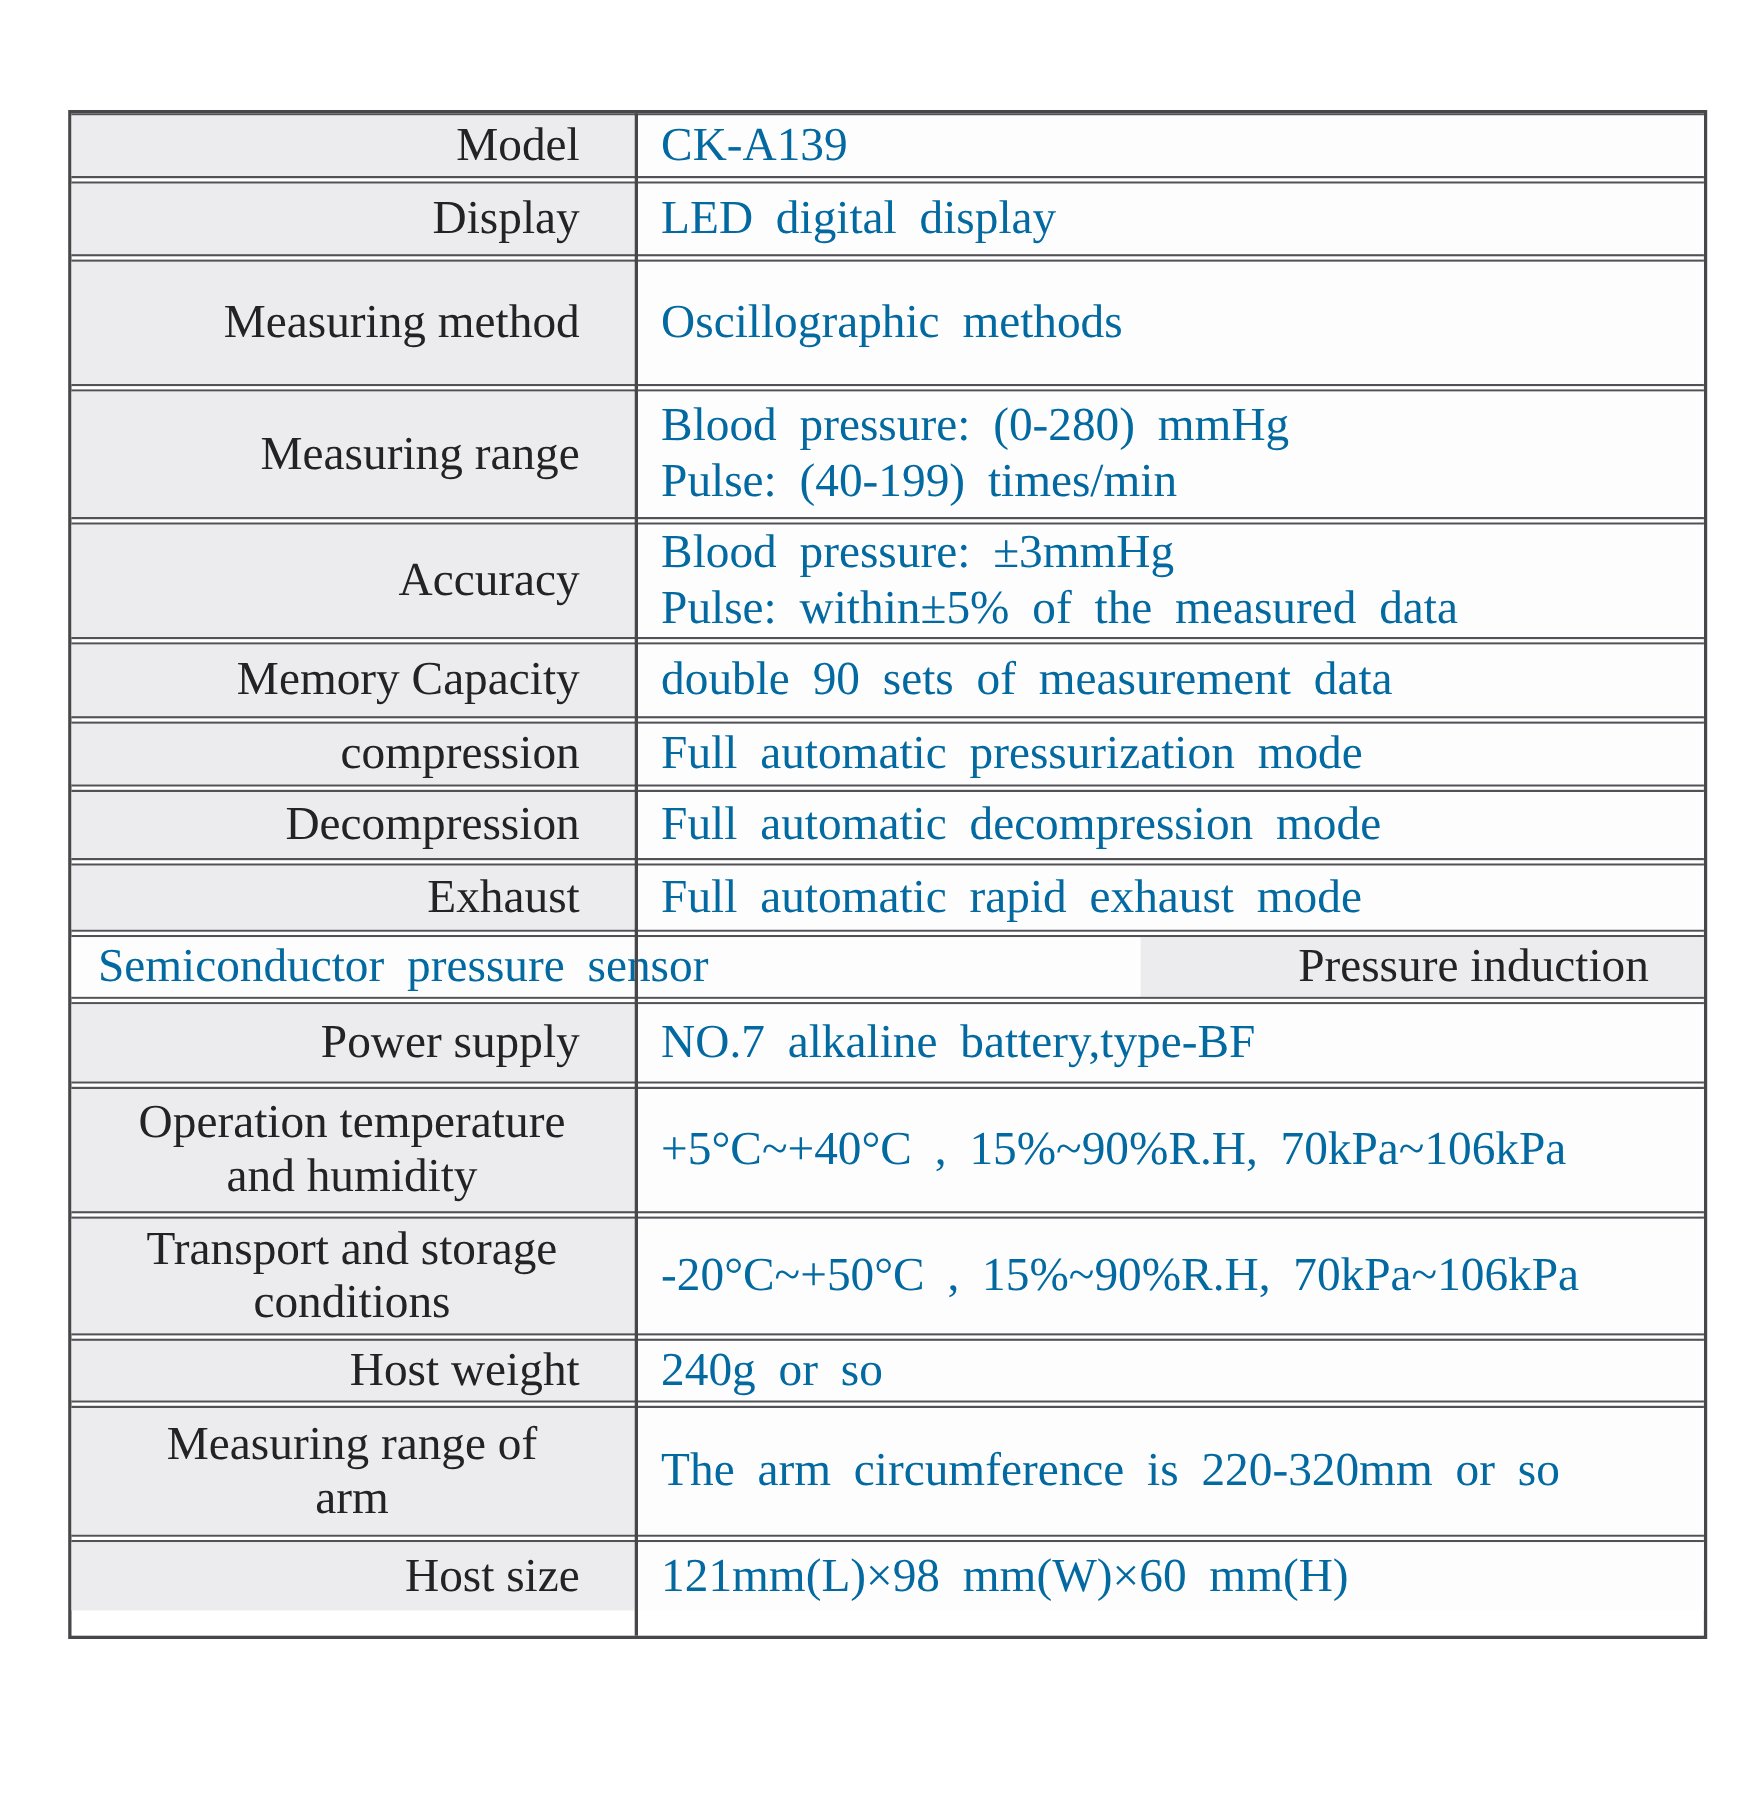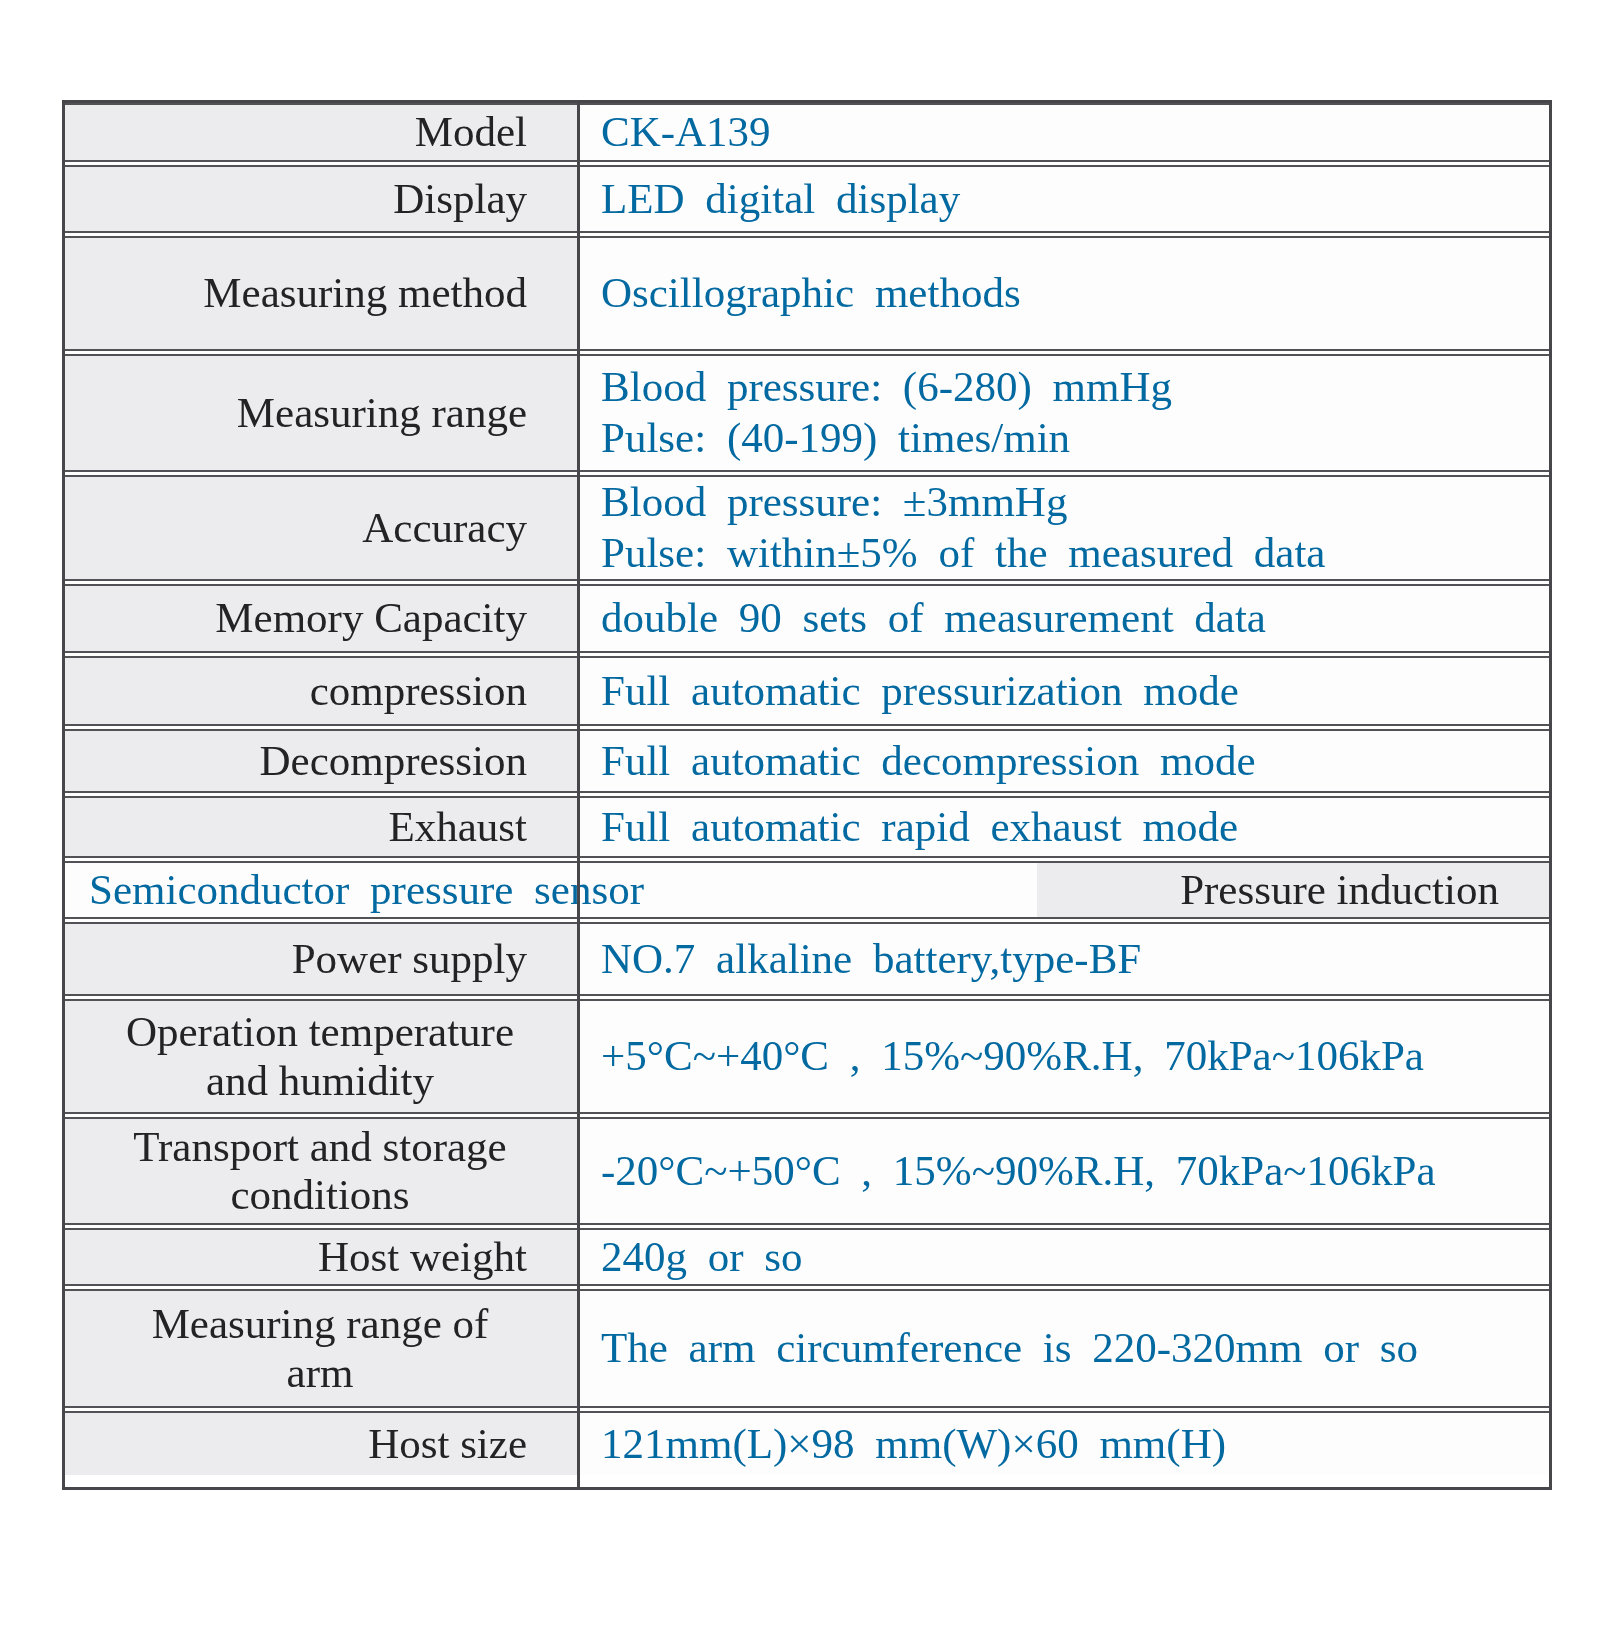--- a/index.html
+++ b/index.html
@@ -116,21 +116,21 @@
     <div class="cell value-cell">
       <span>Oscillographic methods</span>
     </div>
   </div>
 
   <div class="row" style="height:118px">
     <div class="cell label-cell">
       <span>Measuring range</span>
     </div>
     <div class="cell value-cell">
-      <span>Blood pressure: (6-280) mmHg</span>
+      <span>Blood pressure: (0-280) mmHg</span>
       <span>Pulse: (40-199) times/min</span>
     </div>
   </div>
 
   <div class="row" style="height:106px">
     <div class="cell label-cell">
       <span>Accuracy</span>
     </div>
     <div class="cell value-cell">
       <span>Blood pressure: ±3mmHg</span>
@@ -140,21 +140,21 @@
 
   <div class="row" style="height:69px">
     <div class="cell label-cell">
       <span>Memory Capacity</span>
     </div>
     <div class="cell value-cell">
       <span>double 90 sets of measurement data</span>
     </div>
   </div>
 
-  <div class="row" style="height:70px">
+  <div class="row" style="height:59px">
     <div class="cell label-cell">
       <span>compression</span>
     </div>
     <div class="cell value-cell">
       <span>Full automatic pressurization mode</span>
     </div>
   </div>
 
   <div class="row" style="height:64px">
     <div class="cell label-cell">

